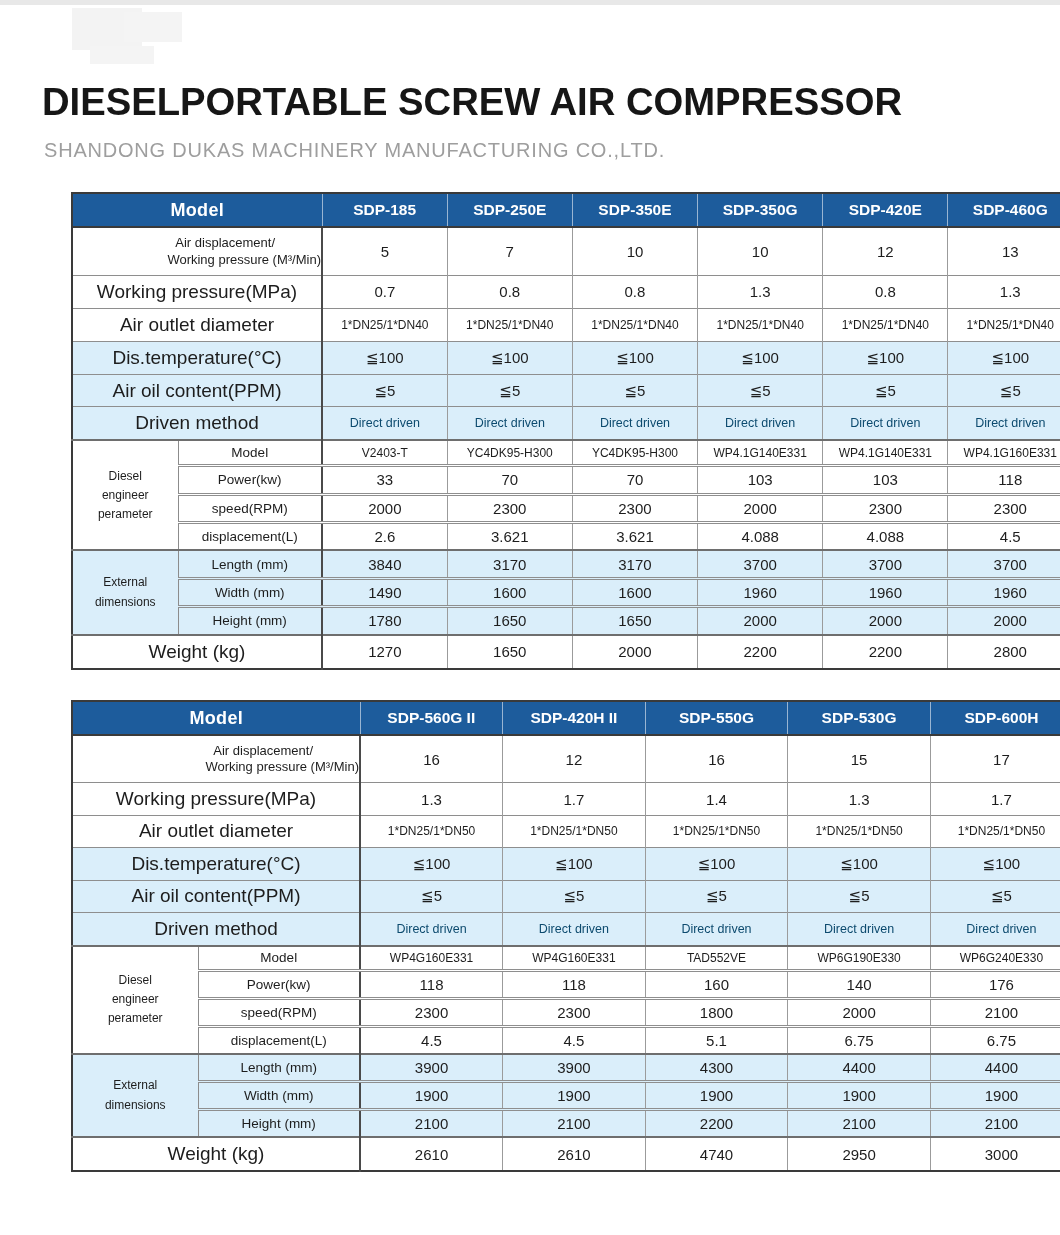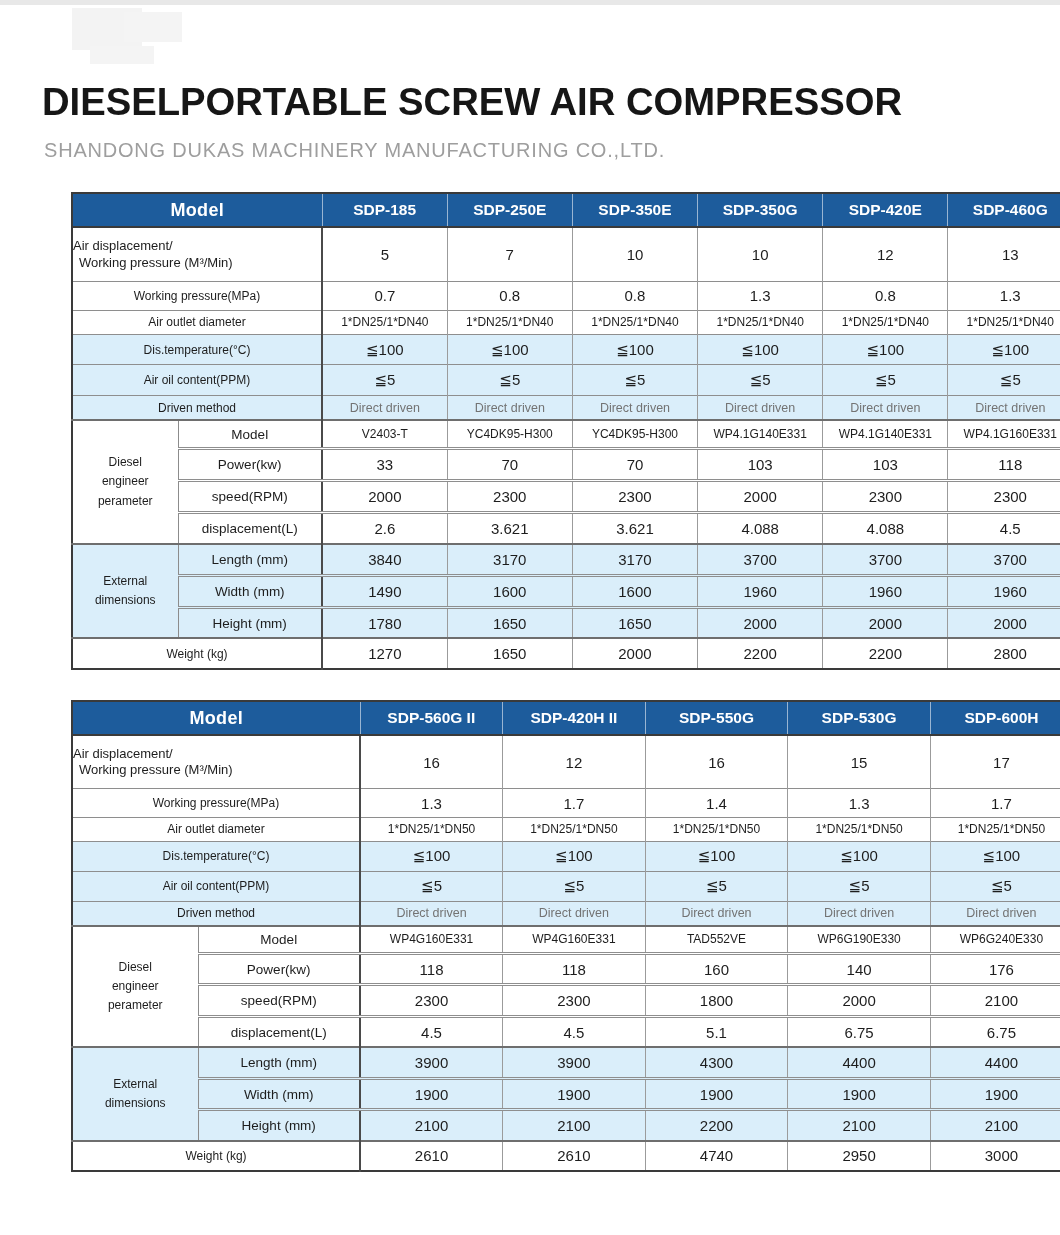--- a/index.html
+++ b/index.html
@@ -51,33 +51,33 @@
     text-align: center; vertical-align: middle;
     color: #1d1d1d; background: #ffffff;
     border-top: 1px solid #8e8e8e;
     padding: 0;
   }
   tr.bg-blue td { background: #daeefa; }
   tr.dbl  td { border-top: 3px double #8e8e8e; }
   tr.sect td { border-top: 2px solid #6e6e6e; }
   tbody tr:first-child td { border-top: none; }
 
-  td.row-label { font-size: 12px; color: #222; }
+  td.row-label { font-size: 19px; color: #222; }
   td.row-label.two-line { font-size: 13px; line-height: 1.25; }
-  td.row-label .l1 { text-align: left; padding-right: 46px; }
-  td.row-label .l2 { text-align: left; padding-left: 6px; }
+  td.row-label .l1 { text-align: right; padding-right: 46px; }
+  td.row-label .l2 { text-align: right; padding-left: 6px; }
   td.group-cell {
     text-align: left; padding-left: 20px;
     font-size: 12px; line-height: 1.6; color: #222;
     white-space: pre-line;
   }
   td.sub-label { font-size: 13.5px; color: #222; border-left: 1px solid #8c8c8c; }
   td.val { font-size: 15px; border-left: 1px solid #9b9b9b; }
   td.val.vfirst { border-left: 2px solid #4a4a4a; }
-  tr.small td.val { font-size: 12.5px; color: #737373; }
+  tr.small td.val { font-size: 12.5px; color: #0c4a6e; }
   tr.mid td.val { font-size: 12px; }
 </style>
 </head>
 <body>
 
 <div class="topbar"></div>
 
 <div class="faded-logo">
   <div class="b1"></div>
   <div class="b2"></div>

